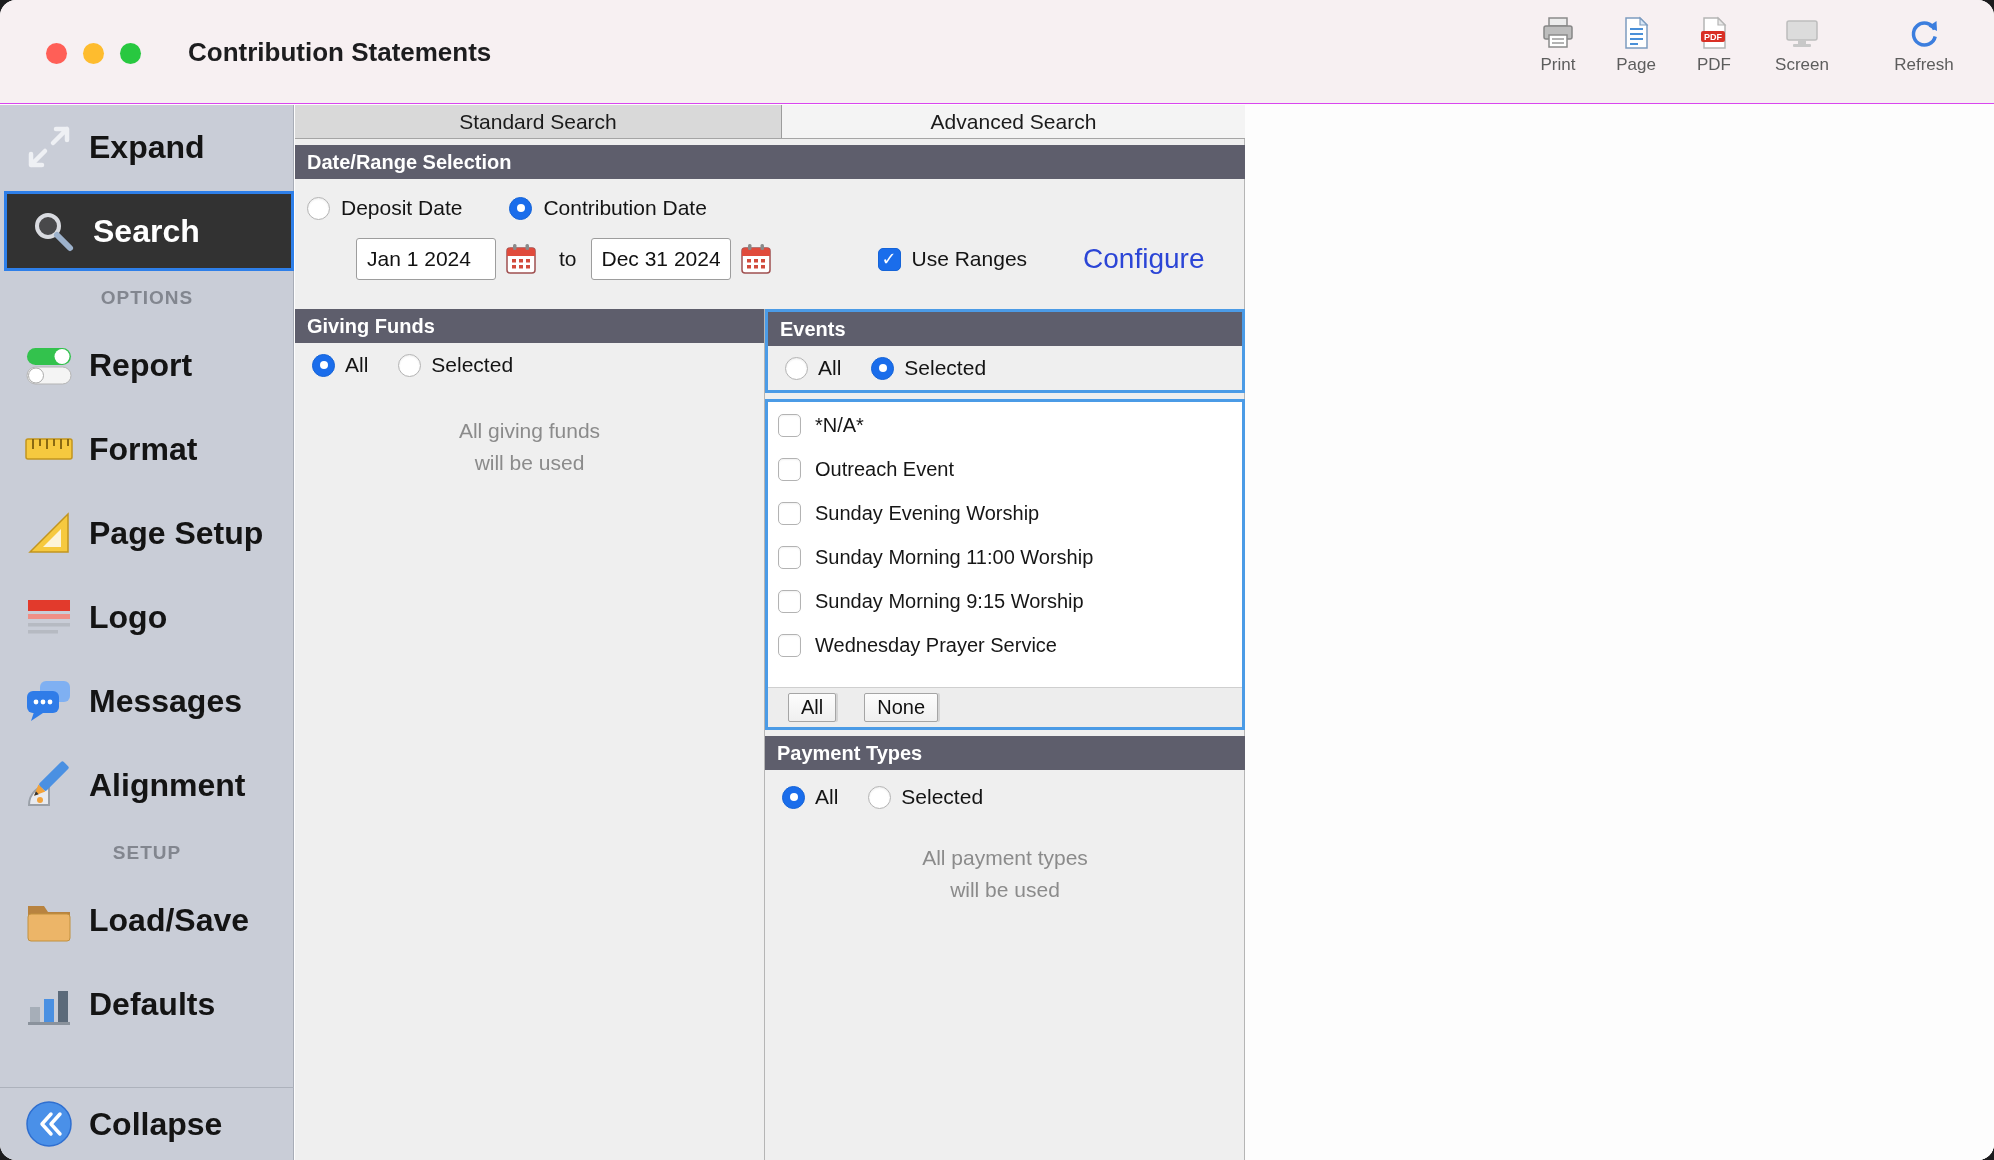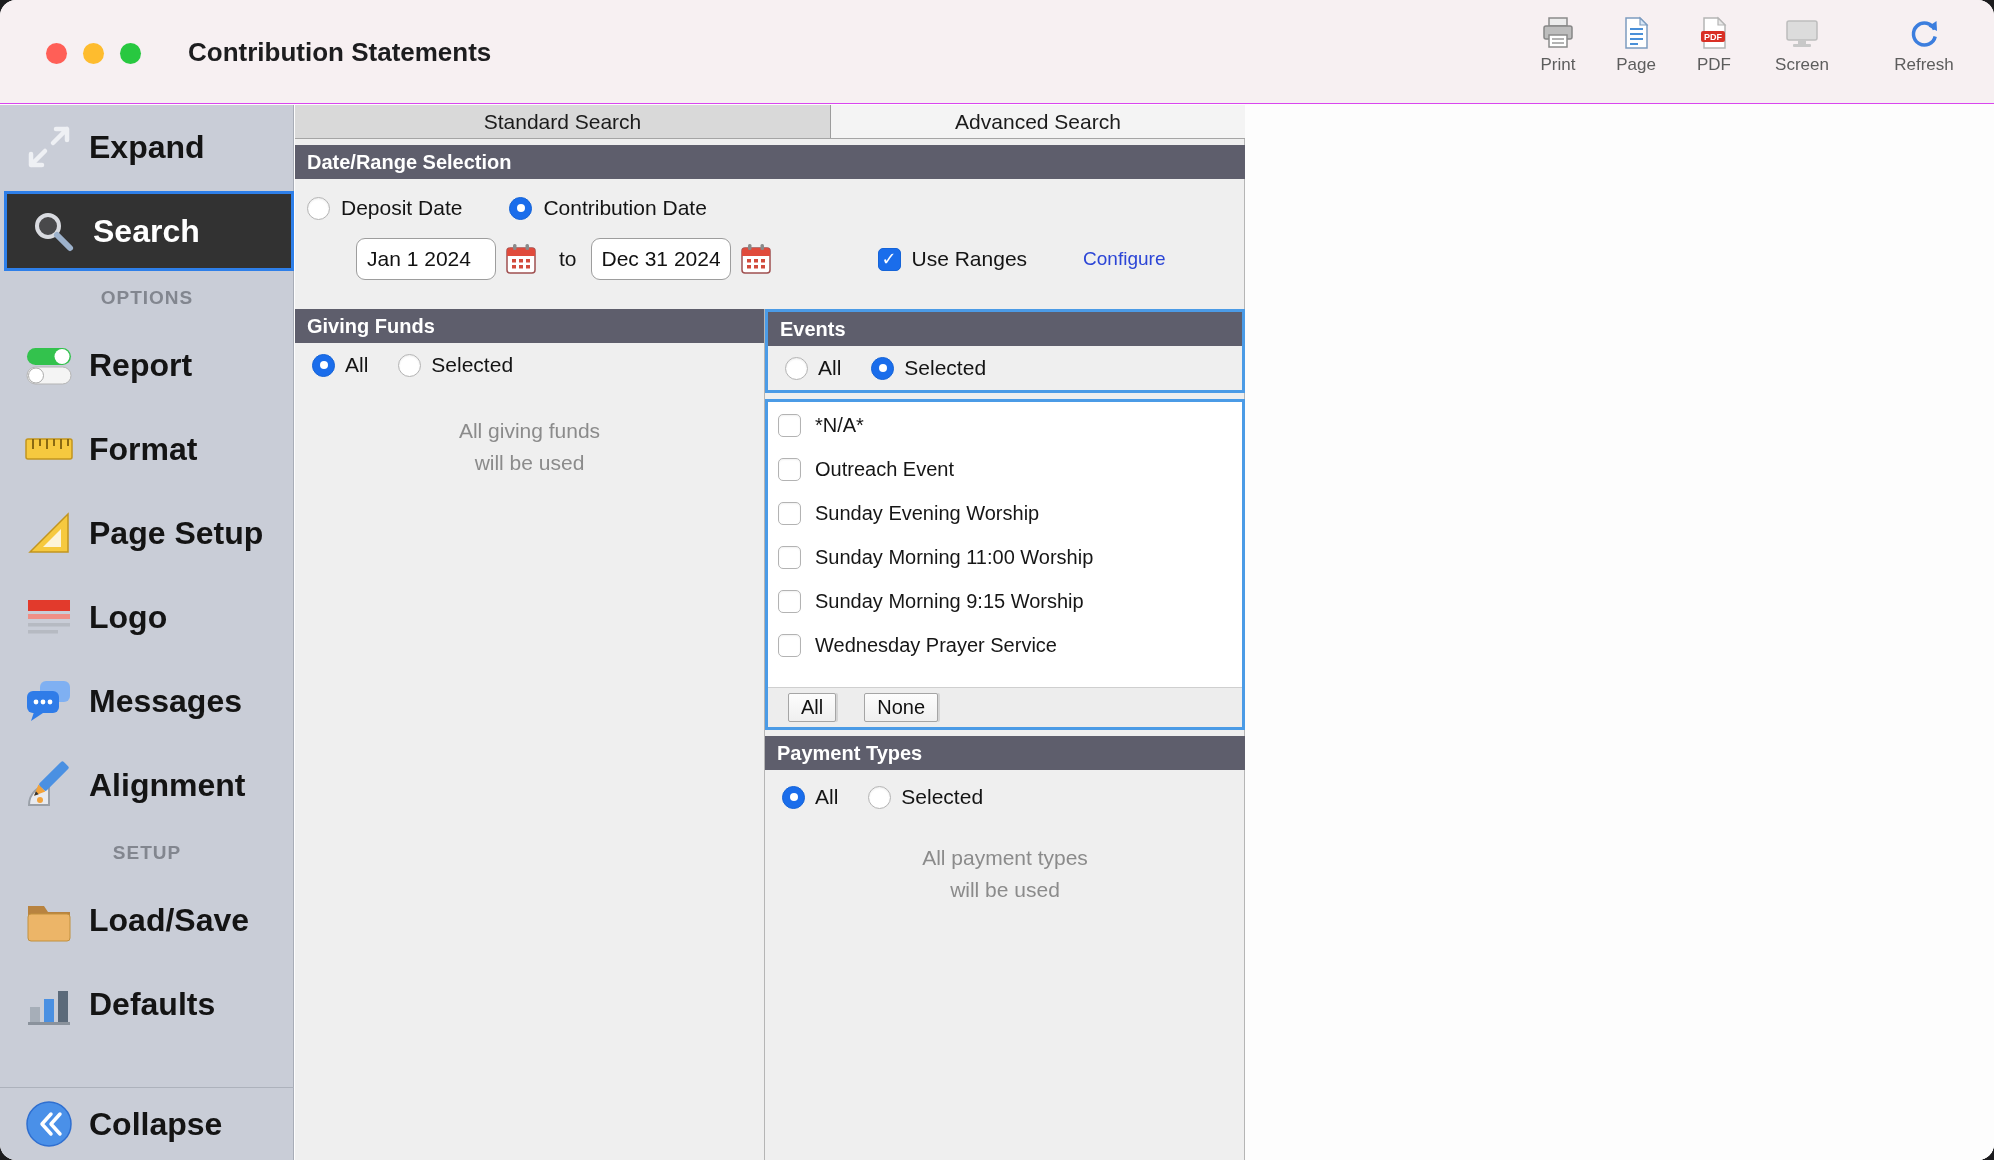--- a/index.html
+++ b/index.html
@@ -38,44 +38,44 @@
   .si-loadsave{top:773px}
   .si-defaults{top:857px}
   .si-collapse{top:982px;height:73px;border-top:1px solid #adb2bc}
 
   
   .main{position:absolute;left:295px;top:105px;right:0;bottom:0;background:#fdfdfd}
   .panel-area{position:absolute;left:0;top:0;width:950px;bottom:0;background:#efefef;border-right:1px solid #b5b5b5}
 
   .tabbar{position:absolute;left:0;top:0;width:950px;height:34px;display:flex;border-bottom:1px solid #a5a5a5}
   .tab{display:flex;align-items:center;justify-content:center;font-size:21px;color:#1b1b1b;height:100%;cursor:pointer}
-  .tab-standard{width:536px;background:#d9d9d9;border-right:1px solid #9c9c9c}
+  .tab-standard{width:487px;background:#d9d9d9;border-right:1px solid #9c9c9c}
   .tab-advanced{flex:1;background:#f4f4f4}
 
   .section-header{background:#5e5e6c;color:#fff;font-weight:bold;font-size:20px;display:flex;align-items:center;padding-left:12px}
   .date-header{position:absolute;left:0;top:40px;width:950px;height:34px}
 
   
   .radio{width:23px;height:23px;border-radius:50%;background:#fff;border:1px solid #b3b3b3;flex:none;position:relative;display:inline-block;box-shadow:inset 0 1px 2px rgba(0,0,0,.08)}
   .radio.on{background:#1a6deb;border-color:#1564d8;box-shadow:none}
   .radio.on::after{content:"";position:absolute;left:50%;top:50%;width:8px;height:8px;margin:-4px 0 0 -4px;border-radius:50%;background:#fff}
   .cb{width:23px;height:23px;border-radius:5px;background:#fff;border:1px solid #b3b3b3;flex:none;display:inline-flex;align-items:center;justify-content:center;box-shadow:inset 0 1px 2px rgba(0,0,0,.06)}
   .cb.on{background:#1a6deb;border-color:#1564d8;color:#fff;font-size:18px;font-weight:bold;box-shadow:none}
   .rlabel{font-size:21px;color:#141414;font-weight:500}
 
   .dr-radio-row{position:absolute;left:0;top:88px;height:30px;display:flex;align-items:center;padding-left:12px}
   .dr-radio-row .rlabel{margin-left:11px}
   .dr-gap{width:47px}
   .dr-input-row{position:absolute;left:0;top:132px;height:44px;display:flex;align-items:center}
-  .date-input{width:140px;height:42px;border:1px solid #9d9d9d;border-radius:9px;background:#fff;font-size:21px;color:#111;padding:0 10px;font-family:inherit}
+  .date-input{width:140px;height:42px;border:1px solid #9d9d9d;border-radius:3px;background:#fff;font-size:21px;color:#111;padding:0 10px;font-family:inherit}
   .cal-btn{width:32px;height:32px;margin-left:9px;background:none;border:none;cursor:pointer;padding:0}
   .to-label{font-size:21px;color:#141414;margin:0 14px 0 22px}
   .use-ranges{display:flex;align-items:center;margin-left:106px}
   .use-ranges .rlabel{margin-left:11px;font-weight:normal}
-  .configure-link{margin-left:56px;font-size:19px;color:#2b45d6;font-weight:500;cursor:pointer;text-decoration:none}
+  .configure-link{margin-left:56px;font-size:28px;color:#2b45d6;font-weight:500;cursor:pointer;text-decoration:none}
 
   
   .gf-col{position:absolute;left:0;top:204px;width:470px;bottom:0;border-right:1px solid #b5b5b5}
   .gf-header{height:34px}
   .panel-radio-row{display:flex;align-items:center;padding-left:17px;height:44px}
   .panel-radio-row .rlabel{margin-left:10px}
   .prr-gap{width:30px}
   .note{position:absolute;left:0;width:100%;text-align:center;color:#8b8b8b;font-size:21px;line-height:32px}
   .gf-note{top:106px}
 

